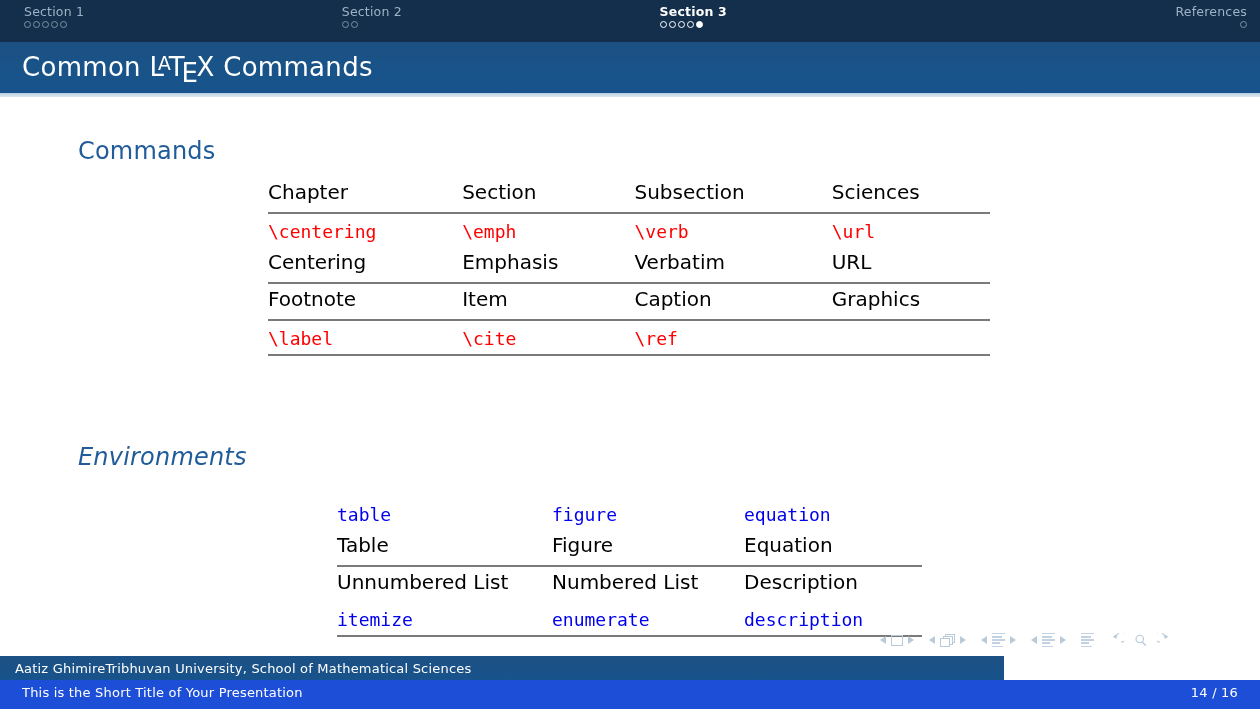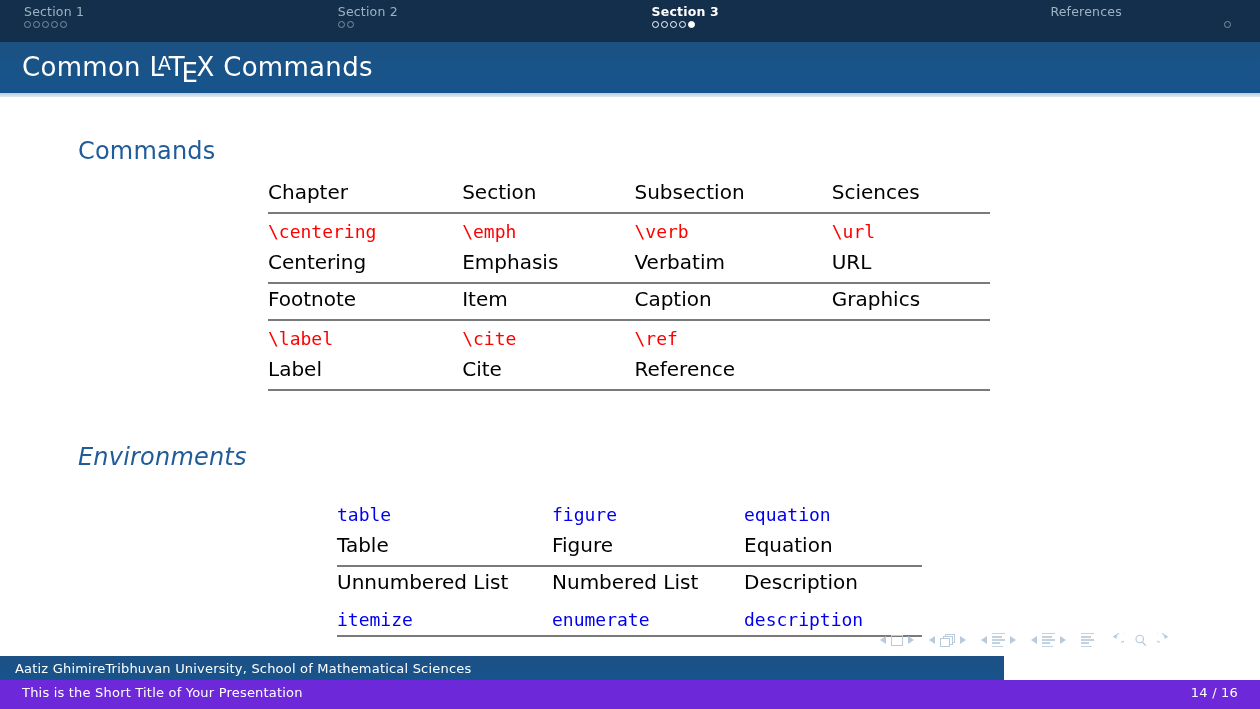--- a/index.html
+++ b/index.html
@@ -25,23 +25,23 @@
     display: flex;
   }
   .nav-section {
     flex: 1 1 0;
     padding: 4px 0 0 24px;
     box-sizing: border-box;
     color: #9fb3c4;
   }
   .nav-section.active { color: #ffffff; }
   .nav-section.right-align {
-    text-align: center;
+    text-align: right;
     padding-left: 0;
-    padding-right: 29px;
+    padding-right: 13px;
   }
   .nav-label {
     font-size: 12.5px;
     letter-spacing: 0.2px;
     line-height: 15px;
     white-space: nowrap;
   }
   .nav-section.active .nav-label { font-weight: bold; }
   .nav-dots {
     margin-top: 2px;
@@ -226,21 +226,21 @@
     display: flex;
     align-items: center;
     box-sizing: border-box;
     padding: 0 15px;
     letter-spacing: 0.2px;
   }
   #footer-title-bar {
     position: absolute;
     left: 0; top: 680px;
     width: 1260px; height: 29px;
-    background: #6d28d9;
+    background: #1d4ed8;
     color: #ffffff;
     font-size: 13px;
     display: flex;
     align-items: center;
     justify-content: space-between;
     box-sizing: border-box;
     padding: 0 22px 4px 22px;
     letter-spacing: 0.2px;
   }
 </style>
@@ -333,26 +333,20 @@
       </tr>
       <tr class="hrule">
           <td colspan="4"></td>
         </tr>
 
       <tr>
         <td class="cmd-cell">\label</td>
         <td class="cmd-cell">\cite</td>
         <td class="cmd-cell">\ref</td>
         <td class="cmd-cell"></td>
-      </tr>
-      <tr>
-        <td class="desc-cell">Label</td>
-        <td class="desc-cell">Cite</td>
-        <td class="desc-cell">Reference</td>
-        <td class="desc-cell"></td>
       </tr>
       <tr class="hrule">
           <td colspan="4"></td>
         </tr>
     </tbody>
   </table>
 
   <div id="environments-head" class="block-head">Environments</div>
 
   <table id="environments-table">

